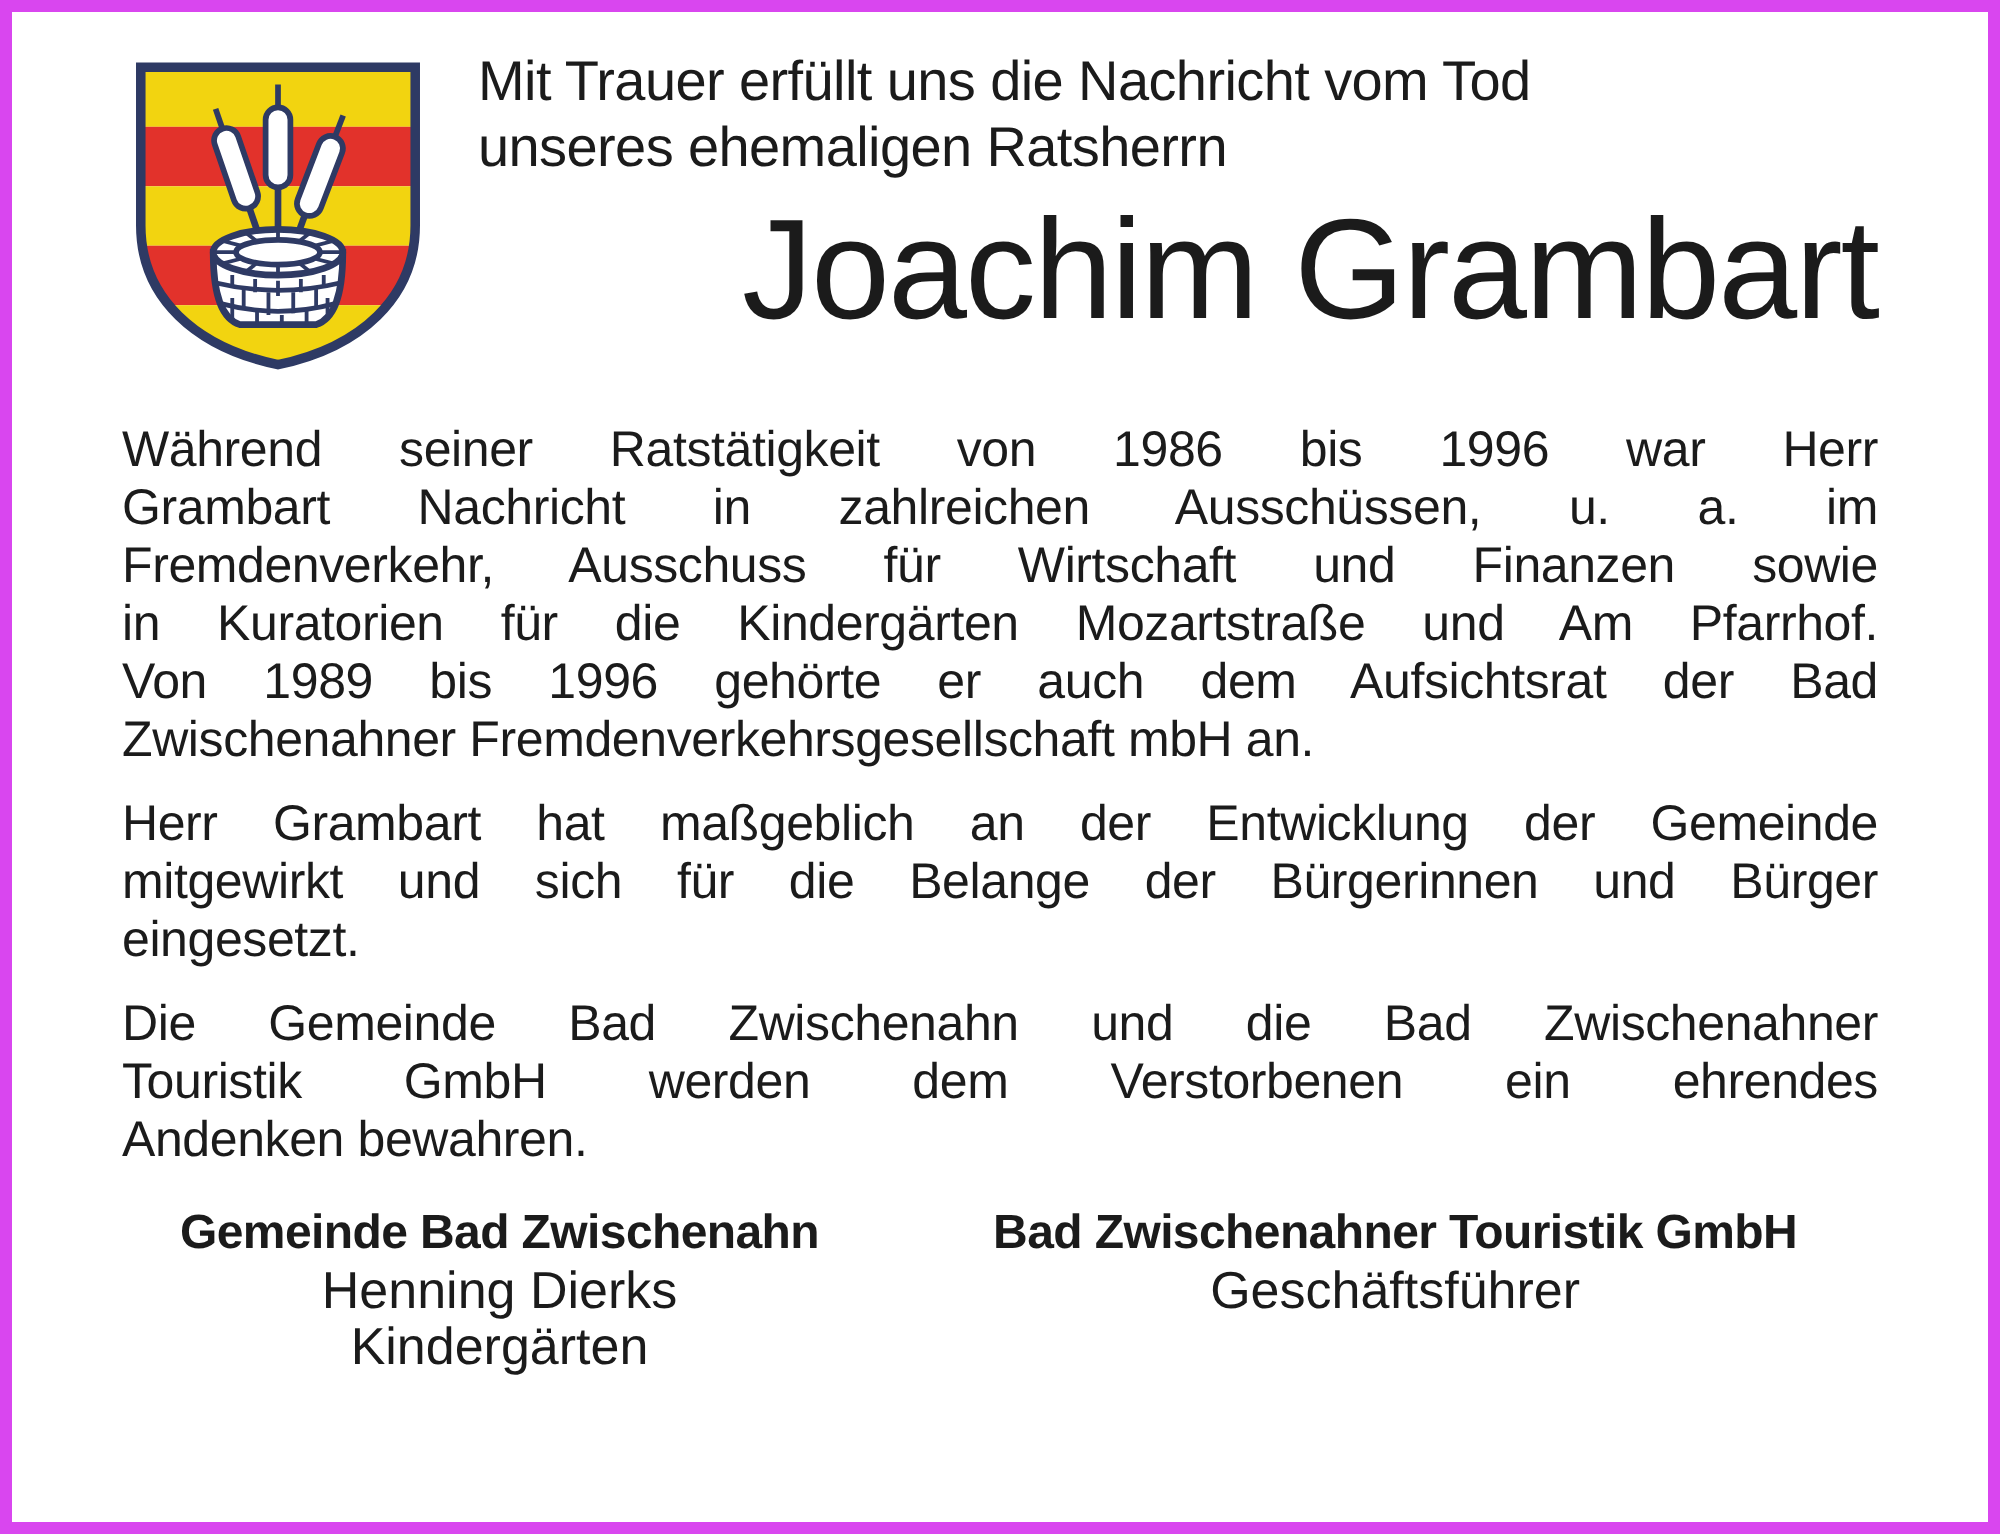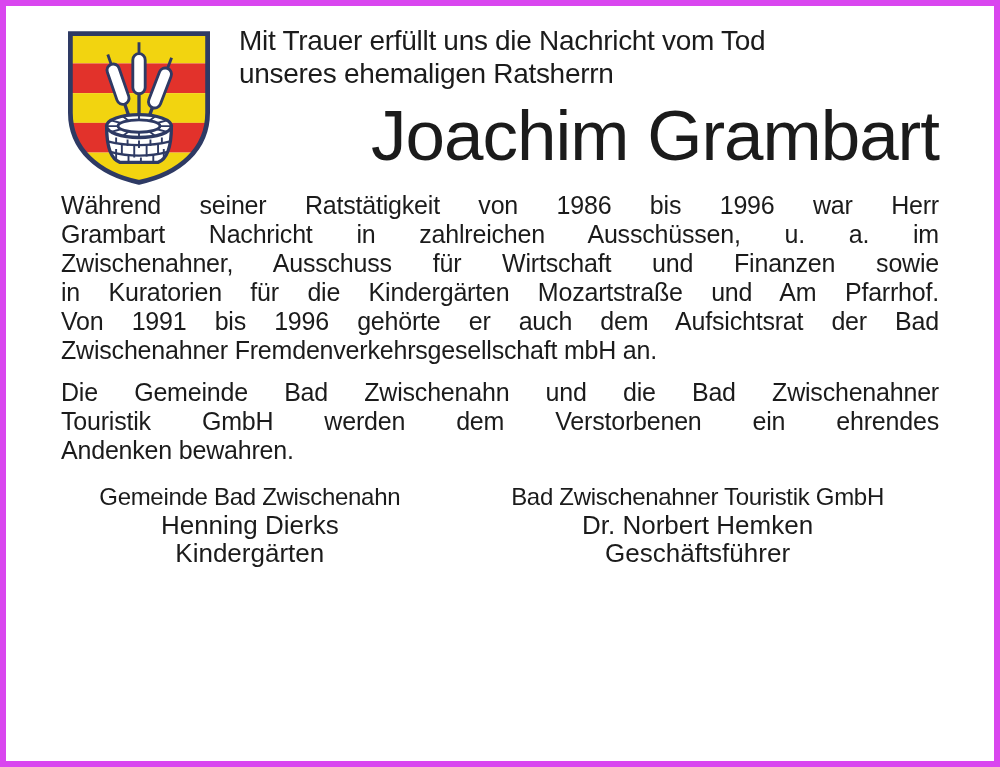--- a/index.html
+++ b/index.html
@@ -43,21 +43,21 @@
     font-size: 71px;
     line-height: 76px;
     font-weight: normal;
     letter-spacing: -1px;
     font-stretch: semi-condensed;
     text-align: right;
     white-space: nowrap;
   }
 
   
-  .body-text { }
+  .body-text { margin-top: 20px; }
 
   .para { margin: 0 0 13px 0; }
 
   .jline {
     font-size: 25px;
     line-height: 29px;
     letter-spacing: -0.2px;
     font-stretch: semi-condensed;
     text-align: justify;
     text-align-last: justify;
@@ -69,21 +69,21 @@
   .signatures {
     margin-top: 17px;
     display: flex;
     justify-content: space-between;
   }
   .sig-col { text-align: center; }
   .sig-col.left  { width: 43%; }
   .sig-col.right { width: 55%; }
 
   .sig-org {
-    font-weight: normal;
+    font-weight: bold;
     font-size: 24px;
     line-height: 29px;
     letter-spacing: -0.3px;
     font-stretch: semi-condensed;
   }
   .sig-name, .sig-role {
     font-size: 26px;
     line-height: 28px;
     font-stretch: semi-condensed;
     text-align: center;
@@ -154,41 +154,45 @@
         <p class="intro"><span>Mit Trauer erfüllt uns die Nachricht vom Tod</span><br><span>unseres ehemaligen Ratsherrn</span></p>
         <h1 class="deceased-name">Joachim Grambart</h1>
       </div>
     </div>
 
     <div class="body-text">
 
       <div class="para">
         <div class="jline">Während seiner Ratstätigkeit von 1986 bis 1996 war Herr</div>
         <div class="jline">Grambart Nachricht in zahlreichen Ausschüssen, u. a. im</div>
-        <div class="jline">Zwischenahner, Ausschuss für Wirtschaft und Finanzen sowie</div>
+        <div class="jline">Fremdenverkehr, Ausschuss für Wirtschaft und Finanzen sowie</div>
         <div class="jline">in Kuratorien für die Kindergärten Mozartstraße und Am Pfarrhof.</div>
-        <div class="jline">Von 1991 bis 1996 gehörte er auch dem Aufsichtsrat der Bad</div>
+        <div class="jline">Von 1989 bis 1996 gehörte er auch dem Aufsichtsrat der Bad</div>
         <div class="jline last">Zwischenahner Fremdenverkehrsgesellschaft mbH an.</div>
       </div>
 
+      <div class="para">
+        <div class="jline">Herr Grambart hat maßgeblich an der Entwicklung der Gemeinde</div>
+        <div class="jline">mitgewirkt und sich für die Belange der Bürgerinnen und Bürger</div>
+        <div class="jline last">eingesetzt.</div>
+      </div>
 
       <div class="para">
         <div class="jline">Die Gemeinde Bad Zwischenahn und die Bad Zwischenahner</div>
         <div class="jline">Touristik GmbH werden dem Verstorbenen ein ehrendes</div>
         <div class="jline last">Andenken bewahren.</div>
       </div>
     </div>
 
     <div class="signatures">
       <div class="sig-col left">
         <div class="sig-org">Gemeinde Bad Zwischenahn</div>
         <div class="sig-name">Henning Dierks</div>
         <div class="sig-role">Kindergärten</div>
       </div>
       <div class="sig-col right">
         <div class="sig-org">Bad Zwischenahner Touristik GmbH</div>
-        <div class="sig-name">Dr. Norbert Hemken</div>
         <div class="sig-role">Geschäftsführer</div>
       </div>
     </div>
 
   </div>
 </div>
 
 </body></html>

